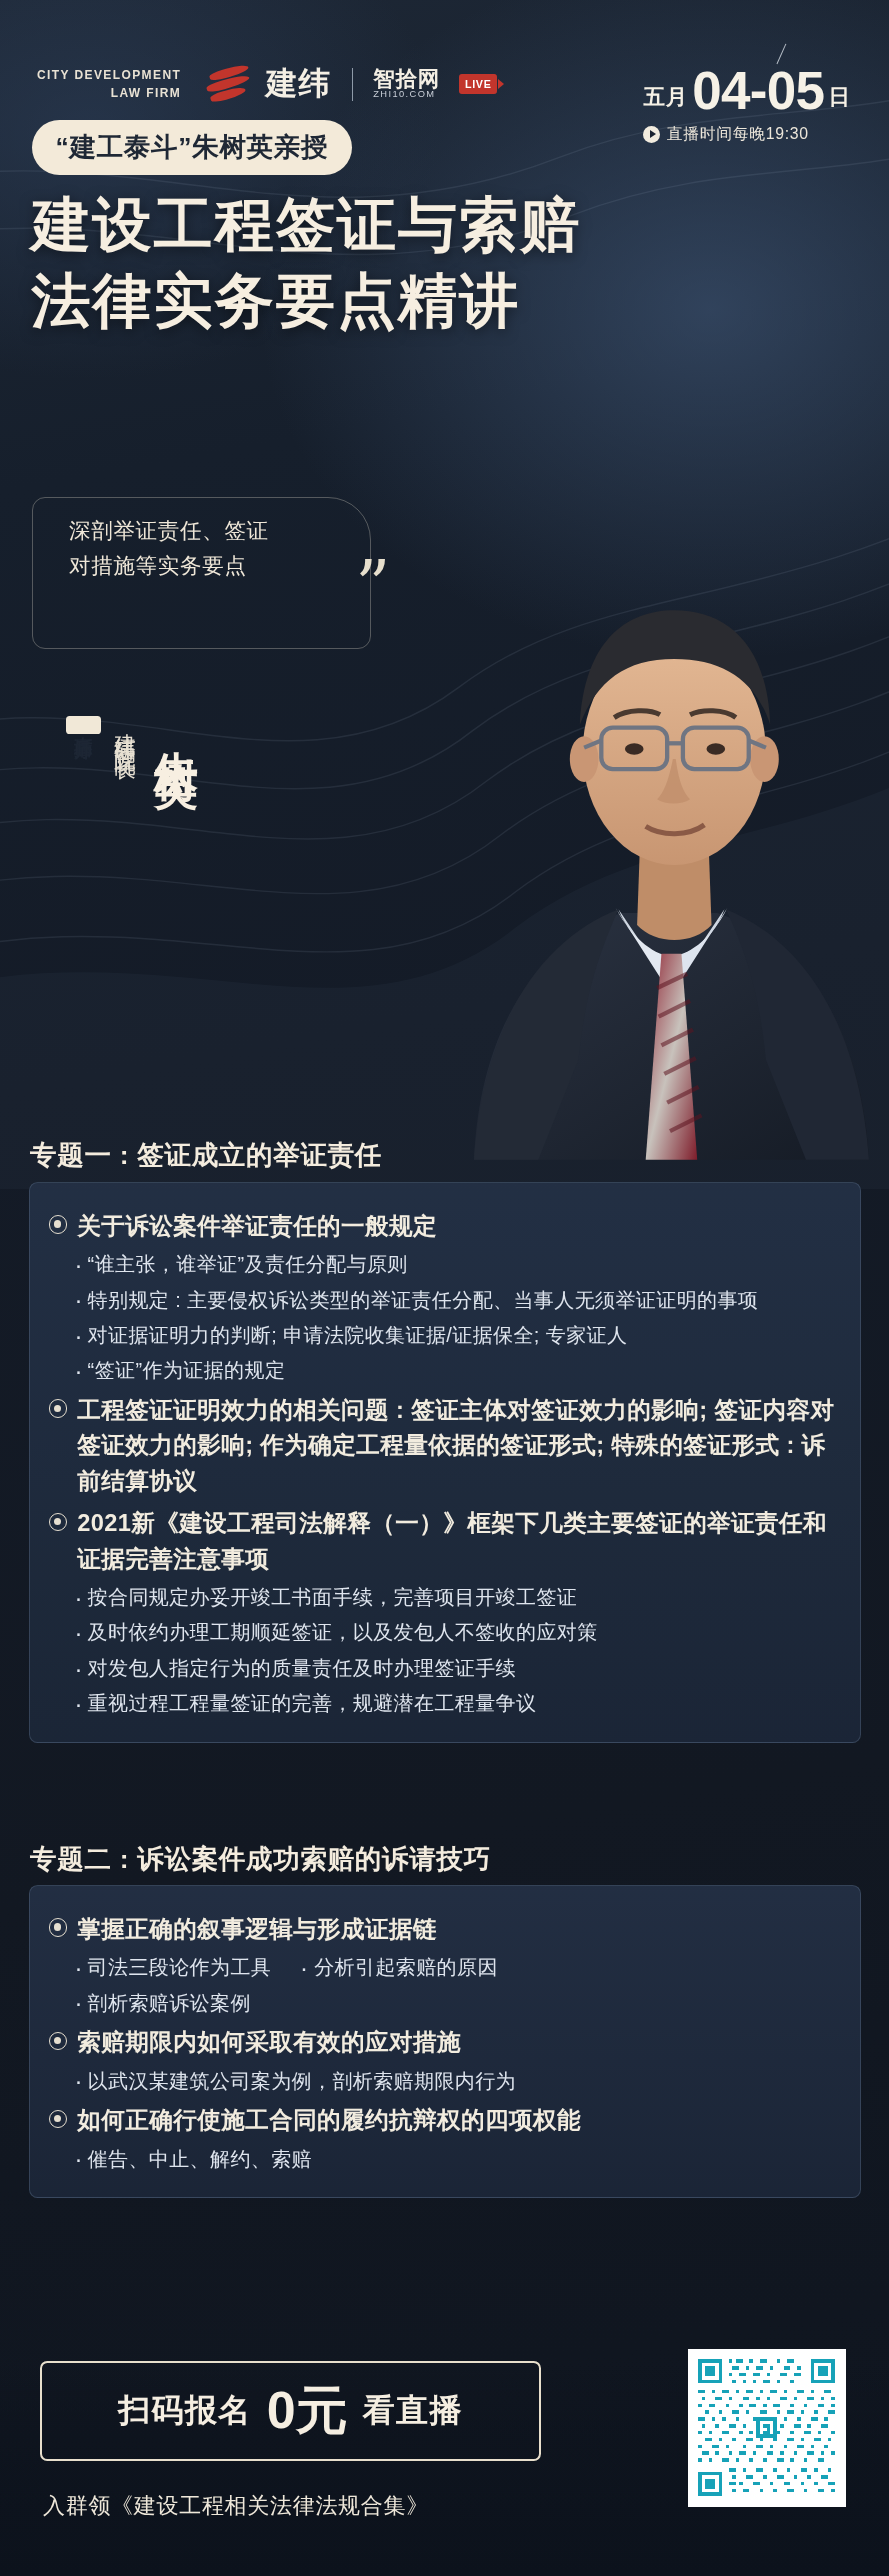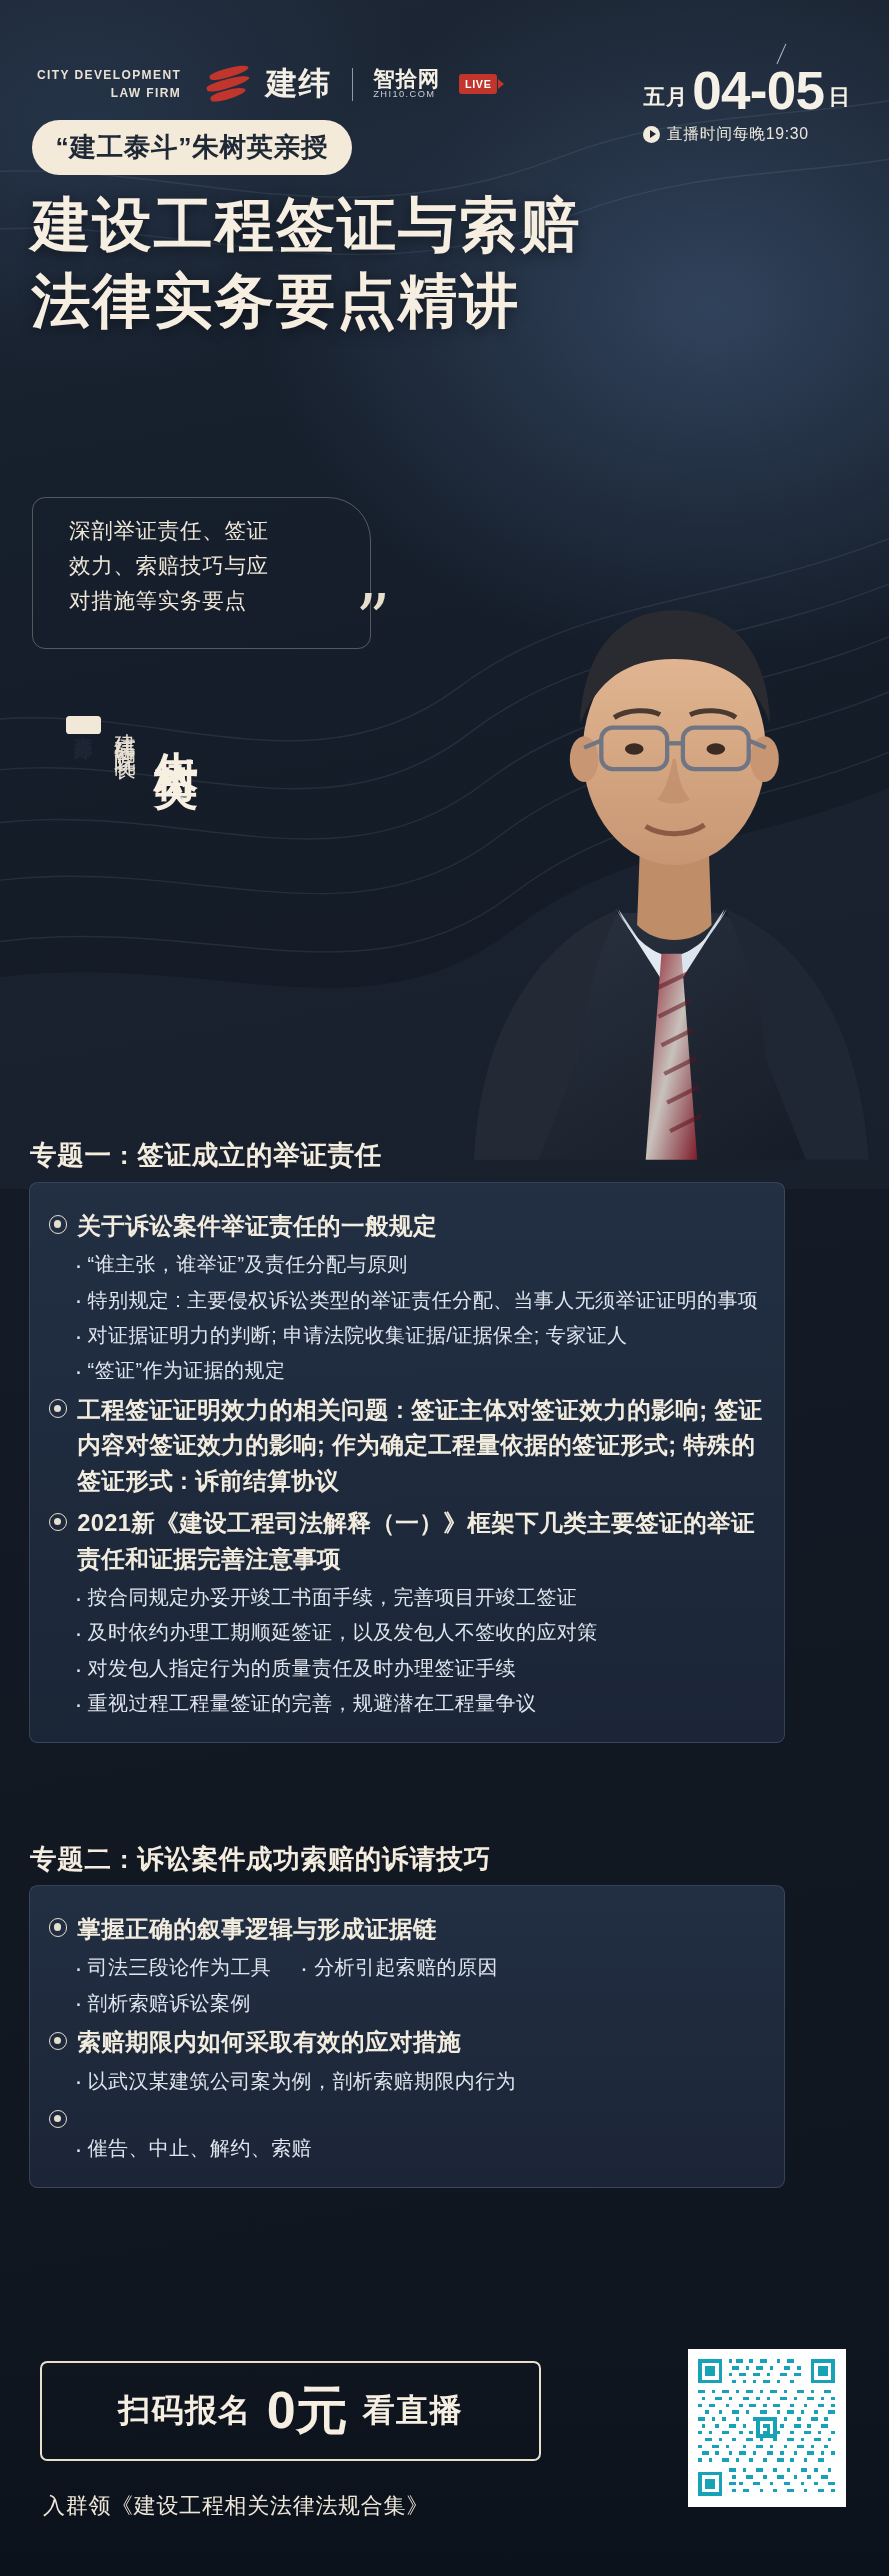--- a/index.html
+++ b/index.html
@@ -239,21 +239,21 @@
     font-weight: bold;
     letter-spacing: 0.7px;
     padding-left: 30px;
   }
   .head1 { position:absolute; top: 1137px; left: 0; }
   .head2 { position:absolute; top: 1841px; left: 0; }
 
   .card {
     position: absolute;
     left: 29px;
-    width: 756px;
+    width: 832px;
     background: linear-gradient(180deg, rgba(36,49,70,0.92), rgba(28,39,57,0.92));
     border: 0.7px solid rgba(120,140,170,0.28);
     border-radius: 8.6px;
     padding: 18.6px 21.5px 18.6px 18.6px;
   }
   .card1 { top: 1182px; }
   .card2 { top: 1885px; }
 
   .bullet-l1 {
     display: flex;
@@ -407,21 +407,20 @@
   </div>
 
   <div class="pill">“建工泰斗”朱树英亲授</div>
   <div class="maintitle">
     <div>建设工程签证与索赔</div>
     <div>法律实务要点精讲</div>
   </div>
 
   <div class="quote">
     <div>深剖举证责任、签证</div>
-    <div>效力、索赔技巧与应</div>
     <div>对措施等实务要点</div>
     <div class="quote-mark">”</div>
   </div>
 
   <div class="speaker">
     <div class="sp-tag">直播导师</div>
     <div class="sp-role">建纬研究院院长</div>
     <div class="sp-name">朱树英</div>
   </div>
 
@@ -532,20 +531,21 @@
     <div class="sub">剖析索赔诉讼案例</div>
 
     <div class="bullet-l1">
       <span class="ring"></span>
       <span class="l1-text">索赔期限内如何采取有效的应对措施</span>
     </div>
     <div class="sub">以武汉某建筑公司案为例，剖析索赔期限内行为</div>
 
     <div class="bullet-l1">
       <span class="ring"></span>
+      <span class="l1-text">如何正确行使施工合同的履约抗辩权的四项权能</span>
     </div>
     <div class="sub">催告、中止、解约、索赔</div>
   </div>
 
   <div class="footer">
     <div class="cta-box">
       <span class="t1">扫码报名</span>
       <span class="t0">0元</span>
       <span class="t2">看直播</span>
     </div>

